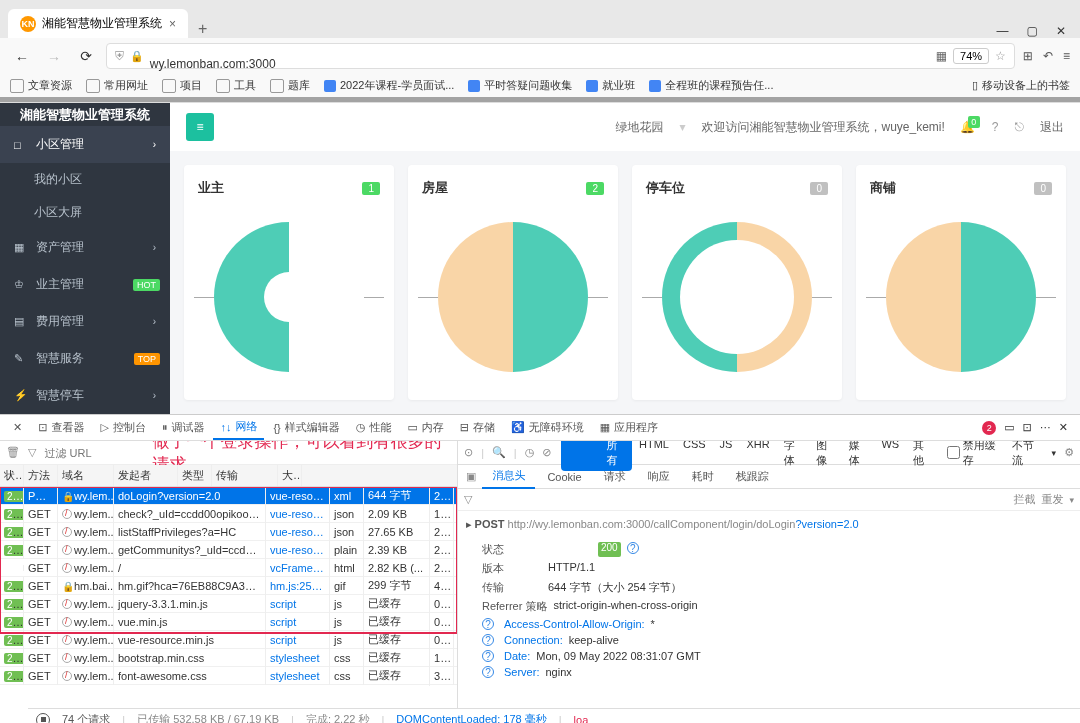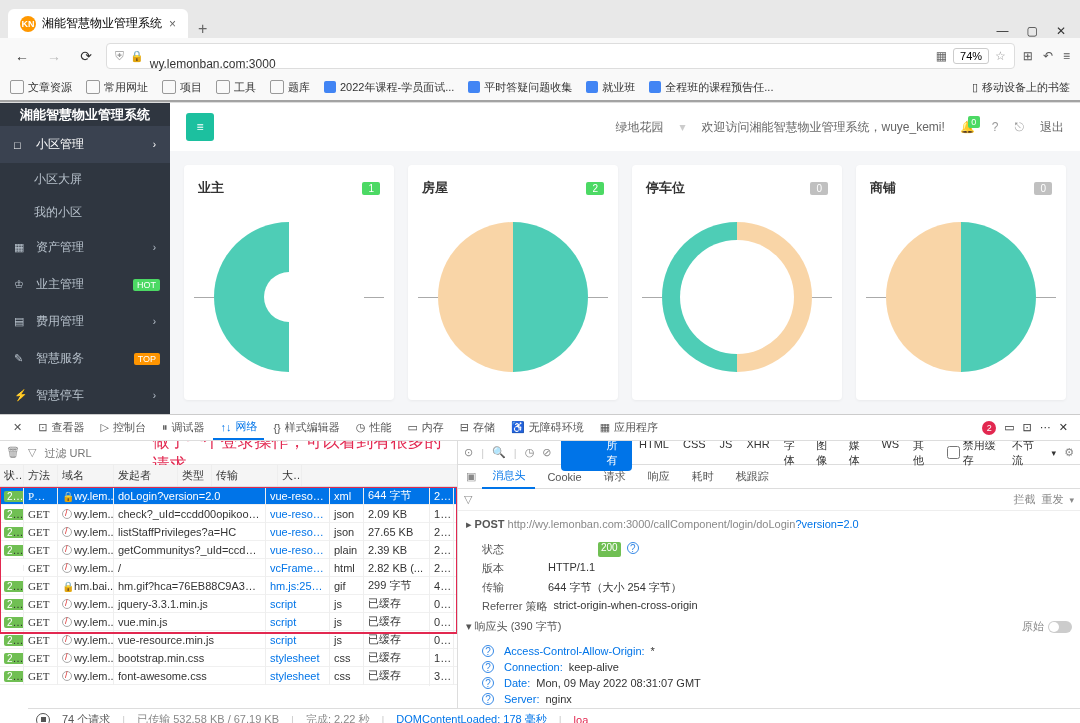--- a/index.html
+++ b/index.html
@@ -14,21 +14,21 @@
     .new-tab { padding: 0 10px; color: #666; font-size: 16px; cursor: pointer; }
     .win-controls { margin-left: auto; display: flex; gap: 18px; padding-right: 14px; color: #333; }
     
     .addr-bar { display: flex; align-items: center; height: 36px; gap: 8px; padding: 0 10px; background: #f9f9f9; }
     .nav-btn { width: 24px; text-align: center; color: #333; cursor: pointer; font-size: 14px; }
     .url-box { flex: 1; display: flex; align-items: center; gap: 6px; background: #fff; border: 1px solid #ddd; border-radius: 4px; padding: 4px 8px; height: 26px; }
     .url-text { flex: 1; font-size: 12px; color: #333; margin-top: 16px; }
     .addr-right { display: flex; align-items: center; gap: 10px; color: #555; }
     .zoom-badge { border: 1px solid #ccc; padding: 1px 6px; border-radius: 3px; font-size: 11px; }
     
-    .bookmarks { display: flex; align-items: center; height: 28px; gap: 14px; padding: 0 10px; background: #f9f9f9; border-bottom: 2px solid #a3a3a3; font-size: 11px; color: #333; text-align: right; }
+    .bookmarks { display: flex; align-items: center; height: 28px; gap: 14px; padding: 0 10px; background: #f9f9f9; border-bottom: 5px solid #a3a3a3; font-size: 11px; color: #333; text-align: right; }
     .bm-item { display: flex; align-items: center; gap: 4px; cursor: pointer; white-space: nowrap; }
     .bm-icon { width: 14px; height: 14px; border: 1px solid #999; border-radius: 2px; }
     .bm-gicon { width: 12px; height: 12px; background: #4285f4; border-radius: 2px; }
     .bm-right { margin-left: auto; }
     
     
     .app { display: flex; height: 311px; background: #f5f6f8; }
     .sidebar { width: 170px; background: #2f3640; color: #b8c2cc; display: flex; flex-direction: column; font-size: 12px; }
     .sidebar-logo { height: 48px; display: flex; align-items: center; justify-content: center; color: #fff; font-size: 13px; font-weight: bold; background: #2f3640; }
     .sb-item { display: flex; align-items: center; padding: 10px 14px; cursor: pointer; position: relative; }
@@ -71,21 +71,21 @@
     .filter-btns { display: flex; gap: 0; margin-left: 2px; }
     .fbtn { padding: 2px 6px; border: 1px solid transparent; cursor: pointer; font-size: 11px; }
     .fbtn.active { background: #0074e8; color: #fff; border-radius: 4px; padding-left: 44px; }
     .chk { display: flex; align-items: center; gap: 3px; }
     .nt-head { display: flex; background: #f5f5f5; border-bottom: 1px solid #ddd; height: 22px; align-items: center; }
     .nt-cell { padding: 3px 4px; border-right: 1px solid #eee; overflow: hidden; white-space: nowrap; text-overflow: ellipsis; }
     .nt-row { display: flex; height: 18px; align-items: center; border-bottom: 1px solid #f0f0f0; }
     .nt-row.sel { background: #0074e8; color: #fff; }
     .nt-row.sel .blue { color: #fff; }
     .c-status { width: 24px; }
-    .c-method { width: 34px; font-family: Liberation Serif, serif; }
+    .c-method { width: 34px; }
     .c-domain { width: 56px; display: flex; align-items: center; gap: 2px; text-align: center; }
     .c-file { width: 152px; }
     .c-init { width: 64px; }
     .c-type { width: 34px; }
     .c-trans { width: 66px; }
     .c-size { width: 24px; }
     .status-200 { background: #70bf53; color: #fff; font-size: 10px; padding: 0 3px; border-radius: 2px; text-align: center; }
     .blue { color: #0074e8; }
     .domain-icon { width: 10px; height: 10px; border: 1px solid #aaa; border-radius: 50%; position: relative; flex-shrink: 0; }
     .domain-icon::after { content: '/'; color: #d33; font-size: 9px; position: absolute; top: -2px; left: 2px; }
@@ -196,22 +196,22 @@
 </div>
 
 <div class="app">
   <div class="sidebar">
     <div class="sidebar-logo">湘能智慧物业管理系统</div>
     <div class="sb-item active">
         <span class="sb-icon">□</span>
         <span>小区管理</span>
         <span class="chev">›</span>
       </div>
+    <div class="sb-sub">我的小区</div>
     <div class="sb-sub">小区大屏</div>
-    <div class="sb-sub">我的小区</div>
     <div class="sb-item">
         <span class="sb-icon">▦</span>
         <span>资产管理</span>
         <span class="chev">›</span>
       </div>
     <div class="sb-item">
         <span class="sb-icon">♔</span>
         <span>业主管理</span>
         <span class="sb-badge">HOT</span>
       </div>
@@ -576,27 +576,20 @@
             </div>
             <div class="nd-kv">
               <span class="nd-key">传输</span>
               <span class="nd-val">644 字节（大小 254 字节）</span>
             </div>
             <div class="nd-kv">
               <span class="nd-key">Referrer 策略</span>
               <span class="nd-val">strict-origin-when-cross-origin</span>
             </div>
           </div>
-        <div class="nd-section" style="display:flex;align-items:center">
-          <span class="nd-sec-head">▾ <span>响应头 (390 字节)</span></span>
-          <span class="raw-toggle">
-              <span>原始</span>
-              <span class="toggle-sw"></span>
-            </span>
-        </div>
         <div id="detail-headers">
             <div class="nd-kv">
               <span class="nd-q">?</span>
               <span class="nd-link">Access-Control-Allow-Origin:</span> 
               <span class="nd-val" style="word-break:break-all">*</span>
             </div>
             <div class="nd-kv">
               <span class="nd-q">?</span>
               <span class="nd-link">Connection:</span> 
               <span class="nd-val" style="word-break:break-all">keep-alive</span>

